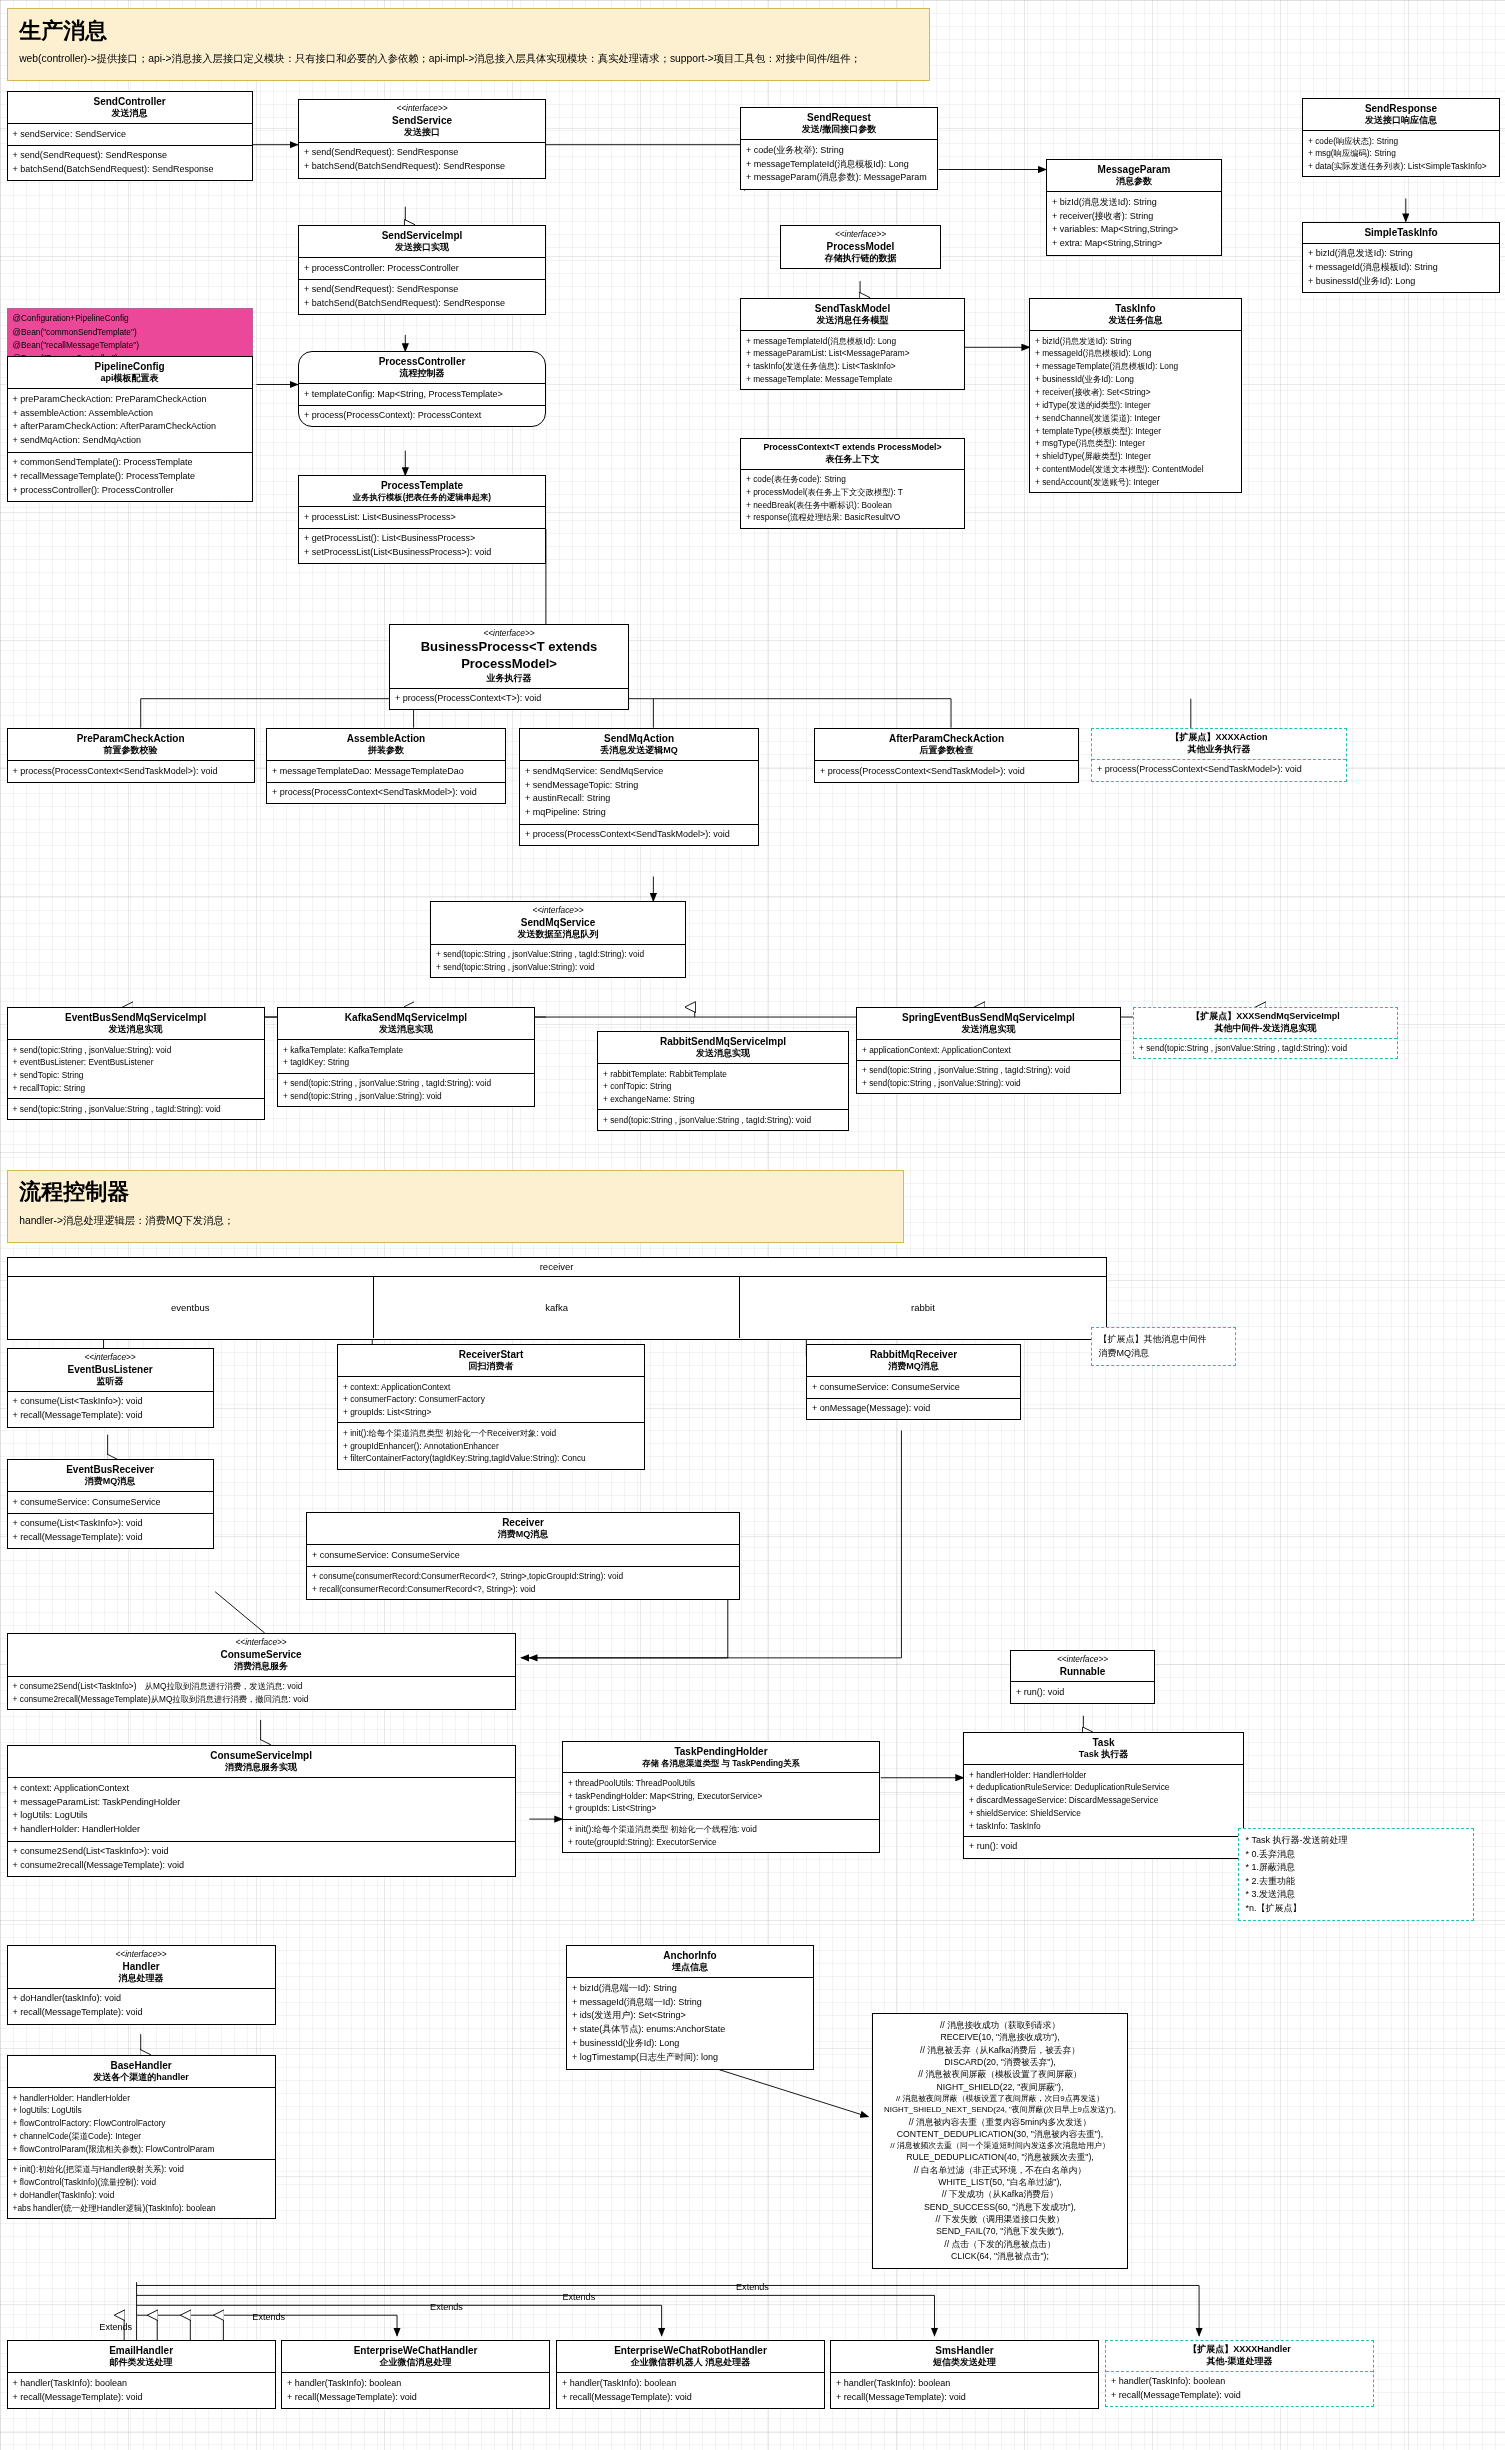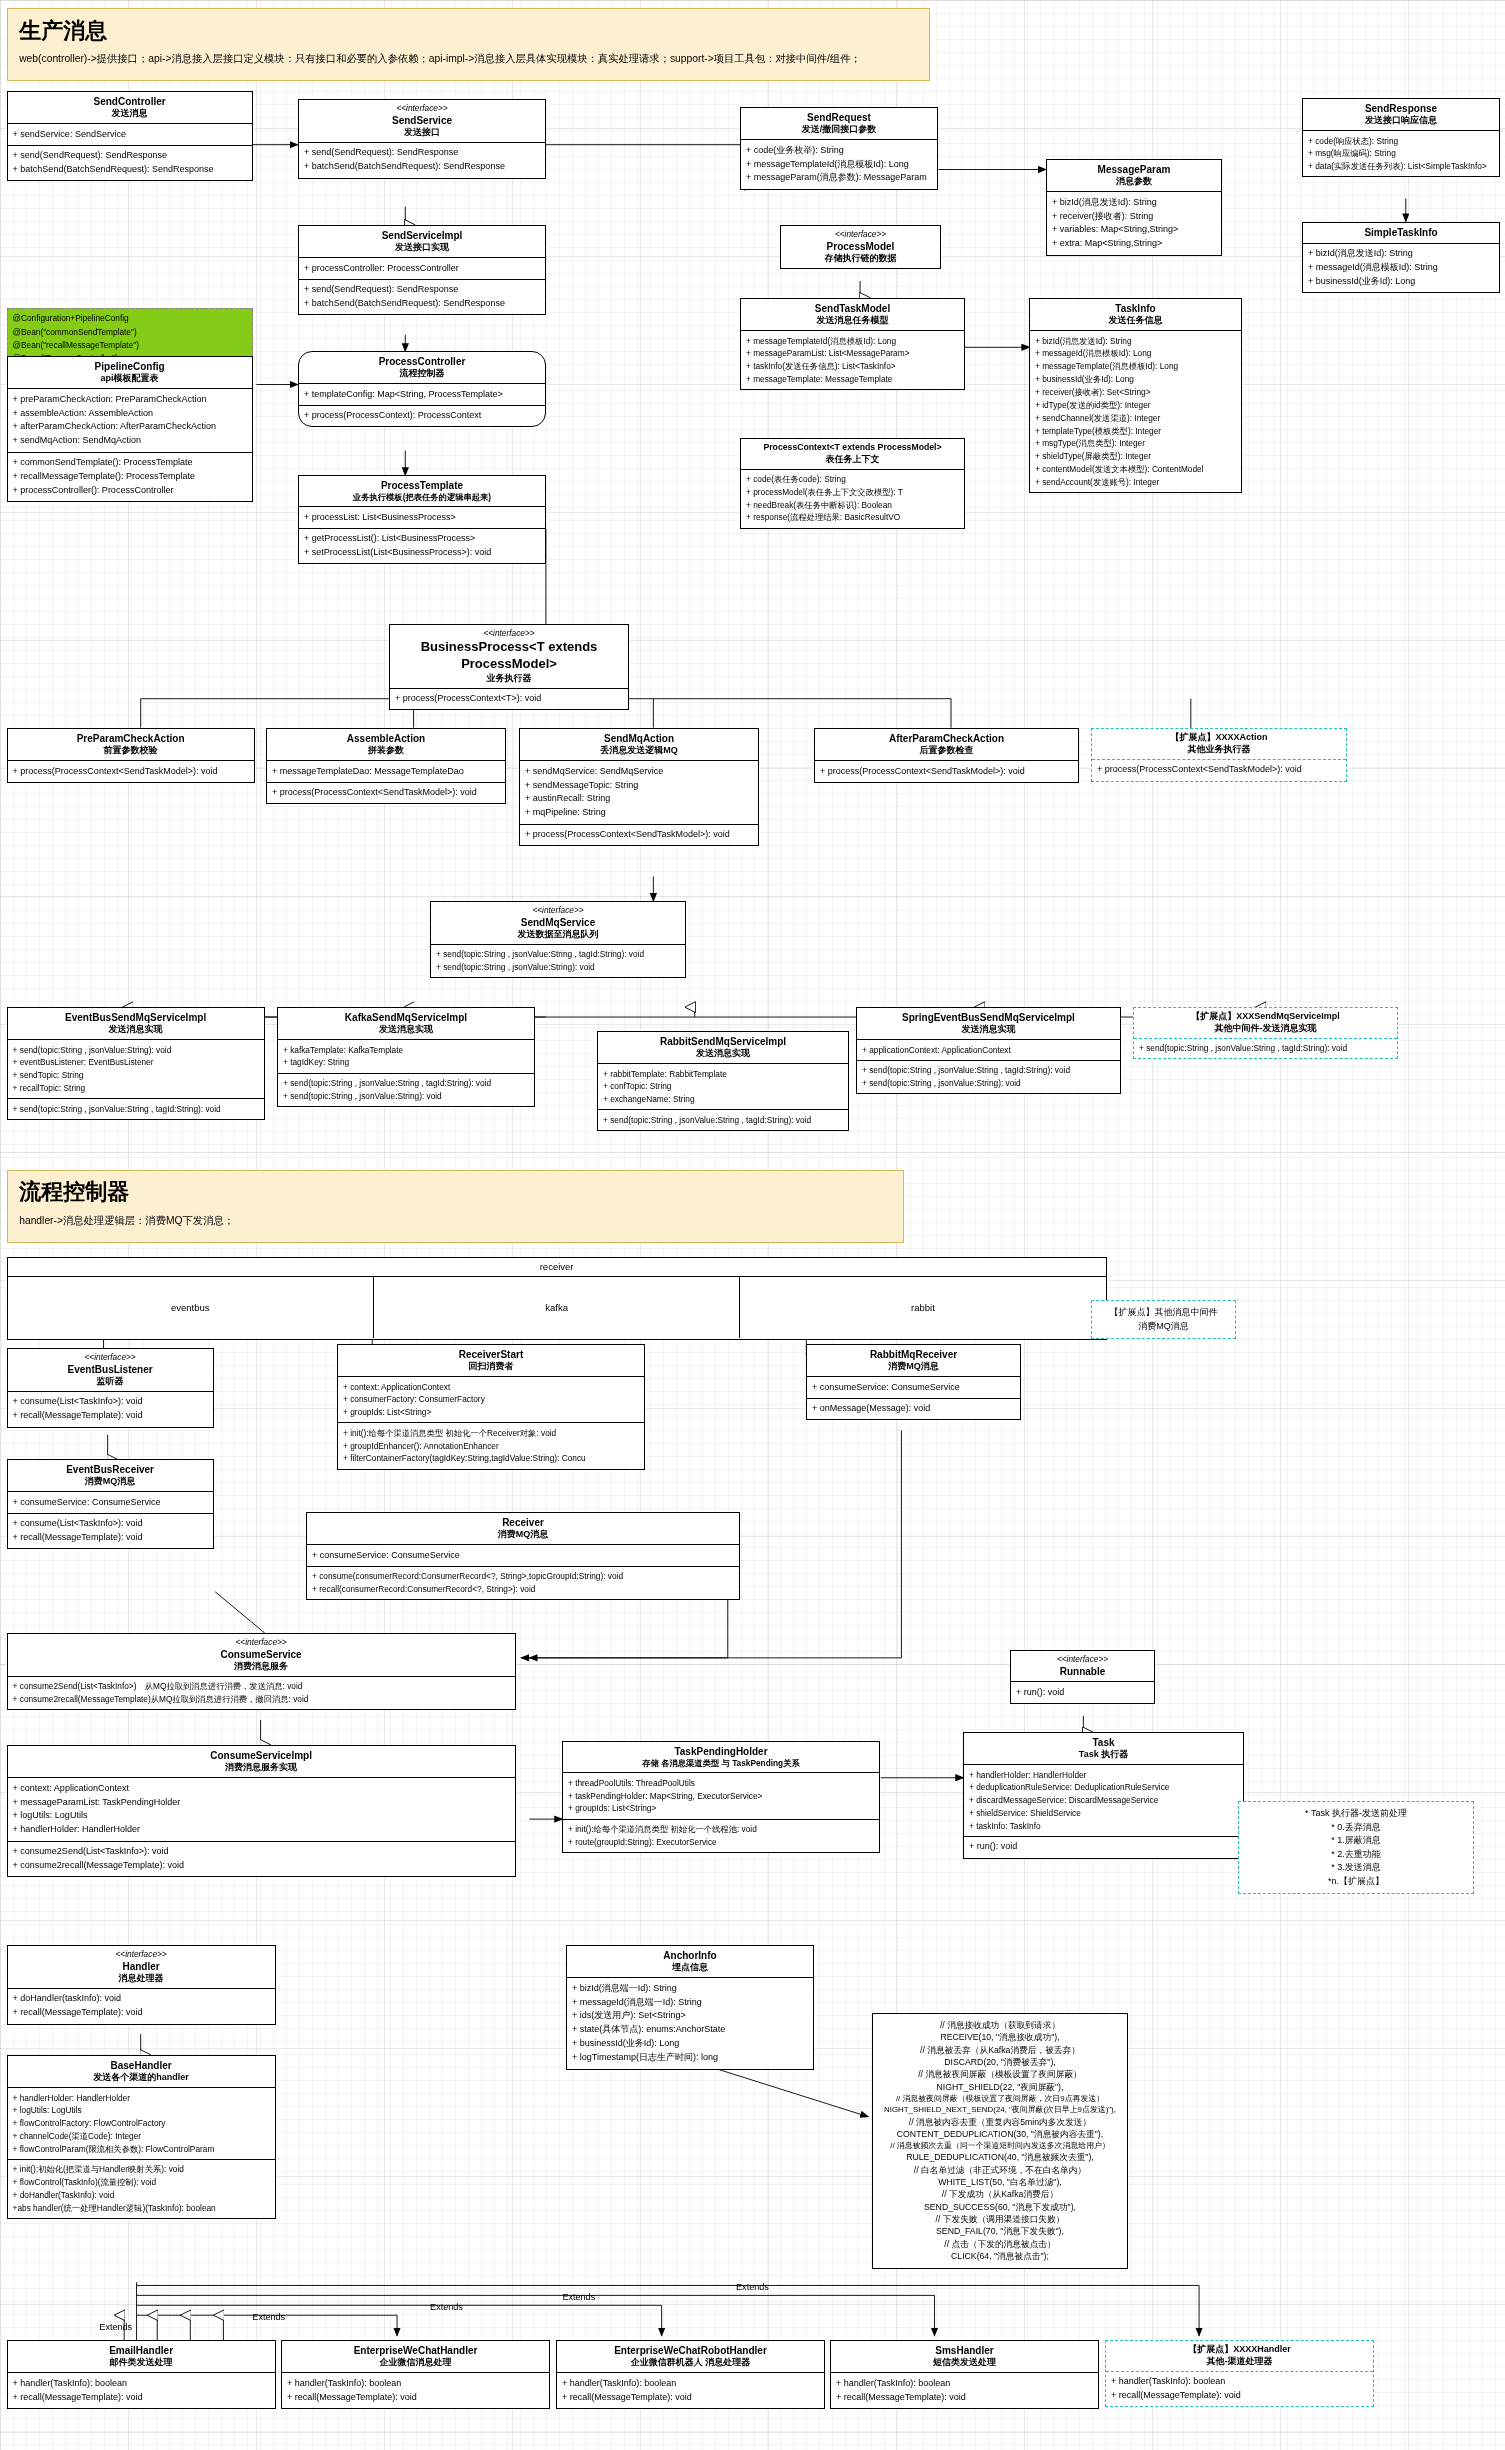--- a/index.html
+++ b/index.html
@@ -59,26 +59,26 @@
   
   .extbox {
     position:absolute;
     background:#ffffff;
     border:1.2px dashed #1fbfb8;
     font-size:9px;
     color:#000;
   }
   .extbox .hdr { text-align:center; padding:3.3px 3.3px; line-height:1.3; font-weight:bold; }
   .extbox .sect { padding:3.3px 5px; line-height:1.55; border-top:1.2px dashed #1fbfb8; }
-  .extbox.note { padding:5px 6.6px; text-align:center; line-height:1.5; }
+  .extbox.note { padding:5px 6.6px; text-align:left; line-height:1.5;margin-top:27px; }
   .extbox.note .ln { white-space:nowrap; }
 
   .dashbox {
     position:absolute;
-    background:#84cc16;
+    background:#ec4899;
     border:1.2px dashed #9673a6;
     font-size:9px; color:#000;
     padding:3.3px 5px; line-height:1.6;
   }
 
   
   .note2 {
     position:absolute;
     background:#ffffff;
     border:0.8px solid #000;

